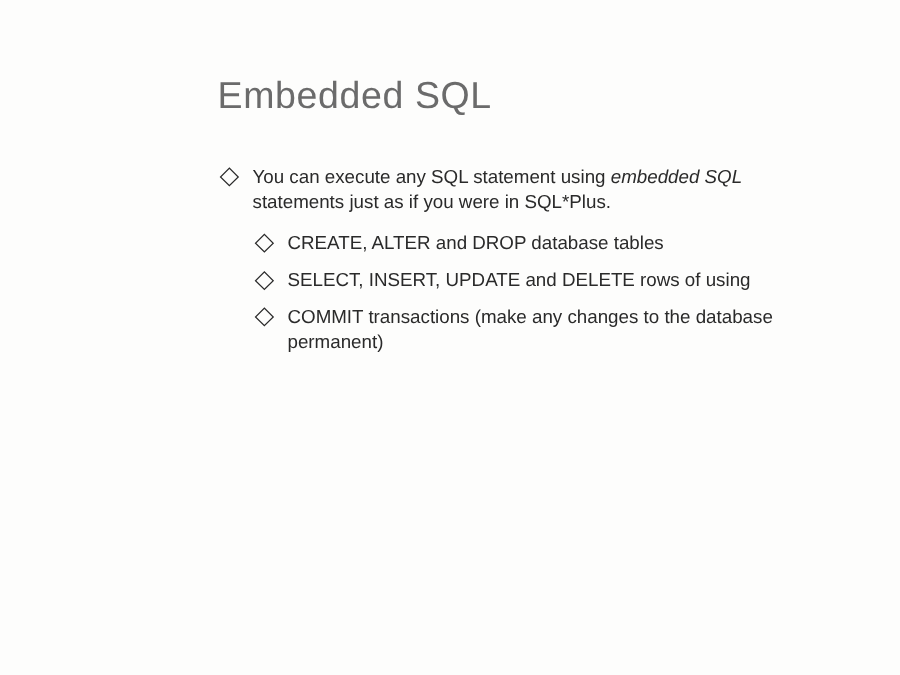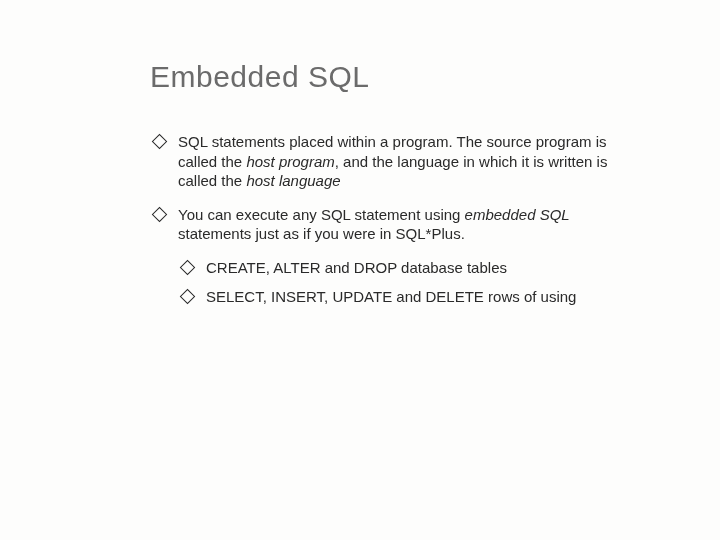--- a/index.html
+++ b/index.html
@@ -6,20 +6,21 @@
   body {
     width: 720px;
     height: 540px;
     background: #fdfdfc;
     font-family: Arial, Helvetica, sans-serif;
     color: #2a2a2a;
     overflow: hidden;
   }
   .slide {
     padding: 60px 100px 40px 150px;
+    margin-left: 24px;
   }
   .title {
     font-size: 30px;
     font-weight: 400;
     color: #6b6b6b;
     margin-bottom: 38px;
     letter-spacing: 0.5px;
   }
   .bullet-list {
     list-style: none;
@@ -48,28 +49,28 @@
   }
   .em { font-style: italic; }
 </style>
 </head>
 <body>
 
 <div class="slide">
   <h1 class="title">Embedded SQL</h1>
 
   <ul class="bullet-list">
-    <li class="bullet">
-      <span>SQL statements placed within a program. The source program is called the </span><span class="em">host program</span><span>, and the language in which it is written is called the </span><span class="em">host language</span>
-    </li>
 
     <li class="bullet">
       <span>You can execute any SQL statement using </span><span class="em">embedded SQL</span><span> statements just as if you were in SQL*Plus.</span>
     </li>
 
     <li class="bullet sub">
       <span>CREATE, ALTER and DROP database tables</span>
     </li>
     <li class="bullet sub">
       <span>SELECT, INSERT, UPDATE and DELETE rows of using</span>
     </li>
+    <li class="bullet sub">
+      <span>COMMIT transactions (make any changes to the database permanent)</span>
+    </li>
   </ul>
 </div>
 
 </body></html>

